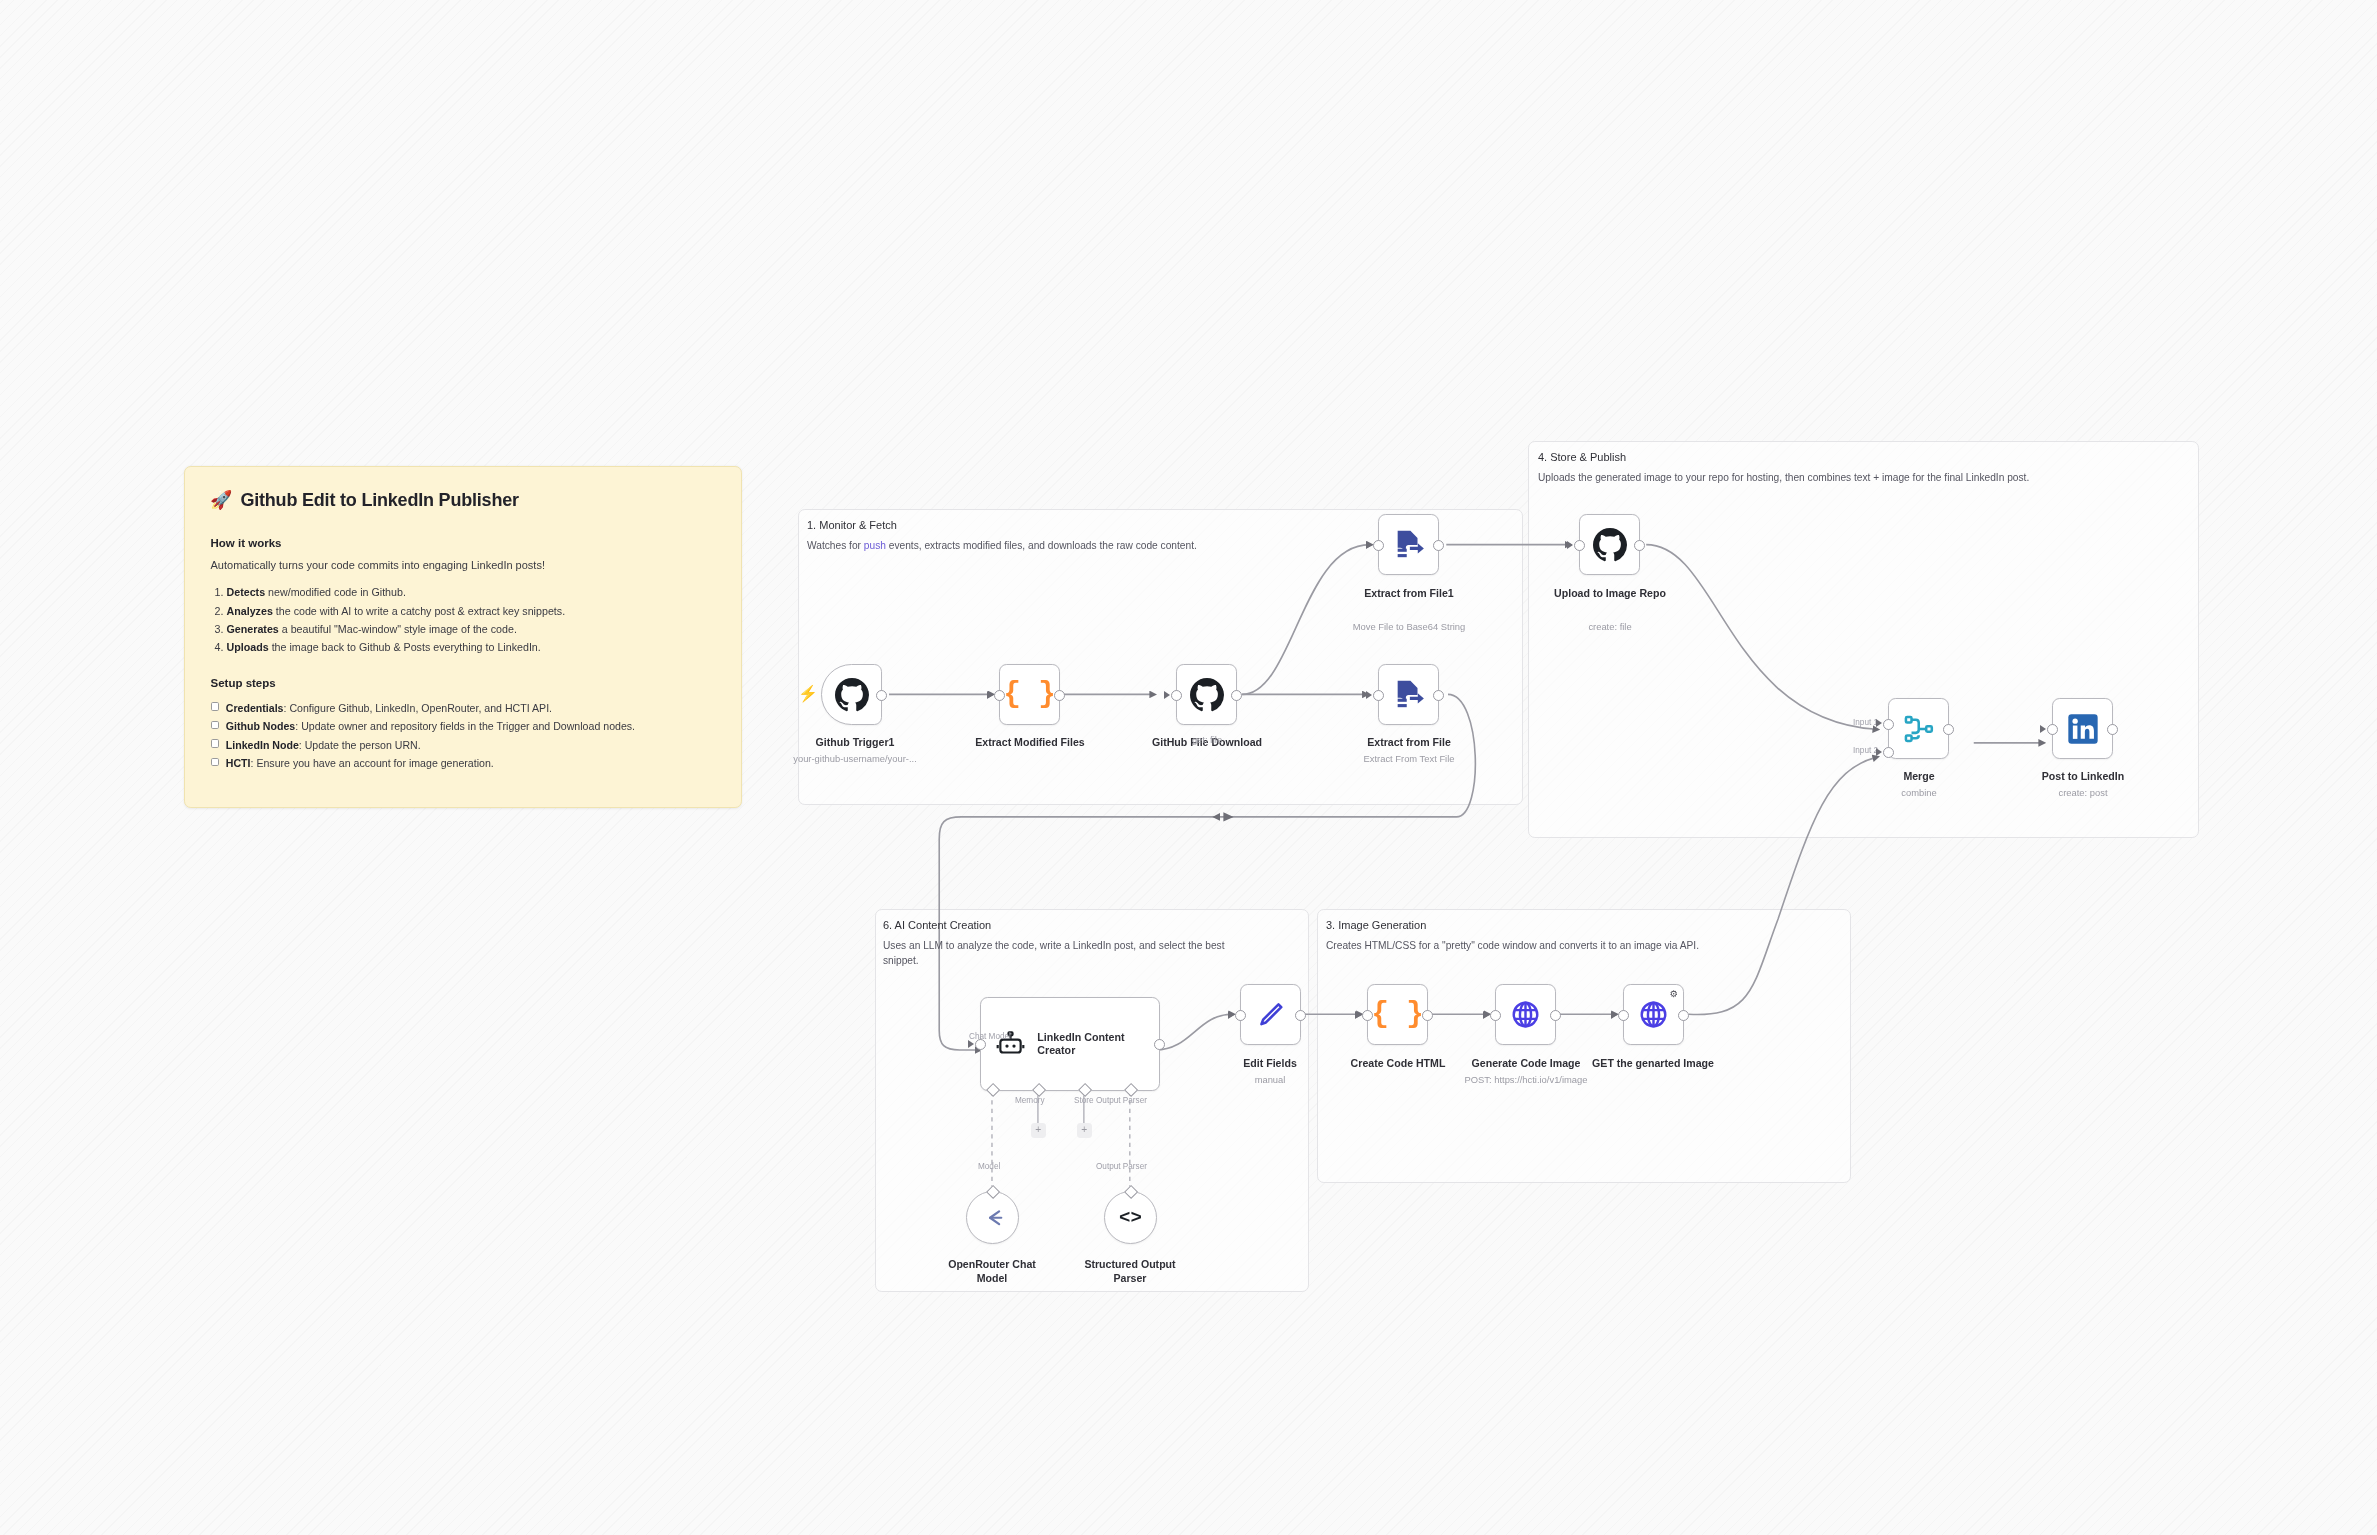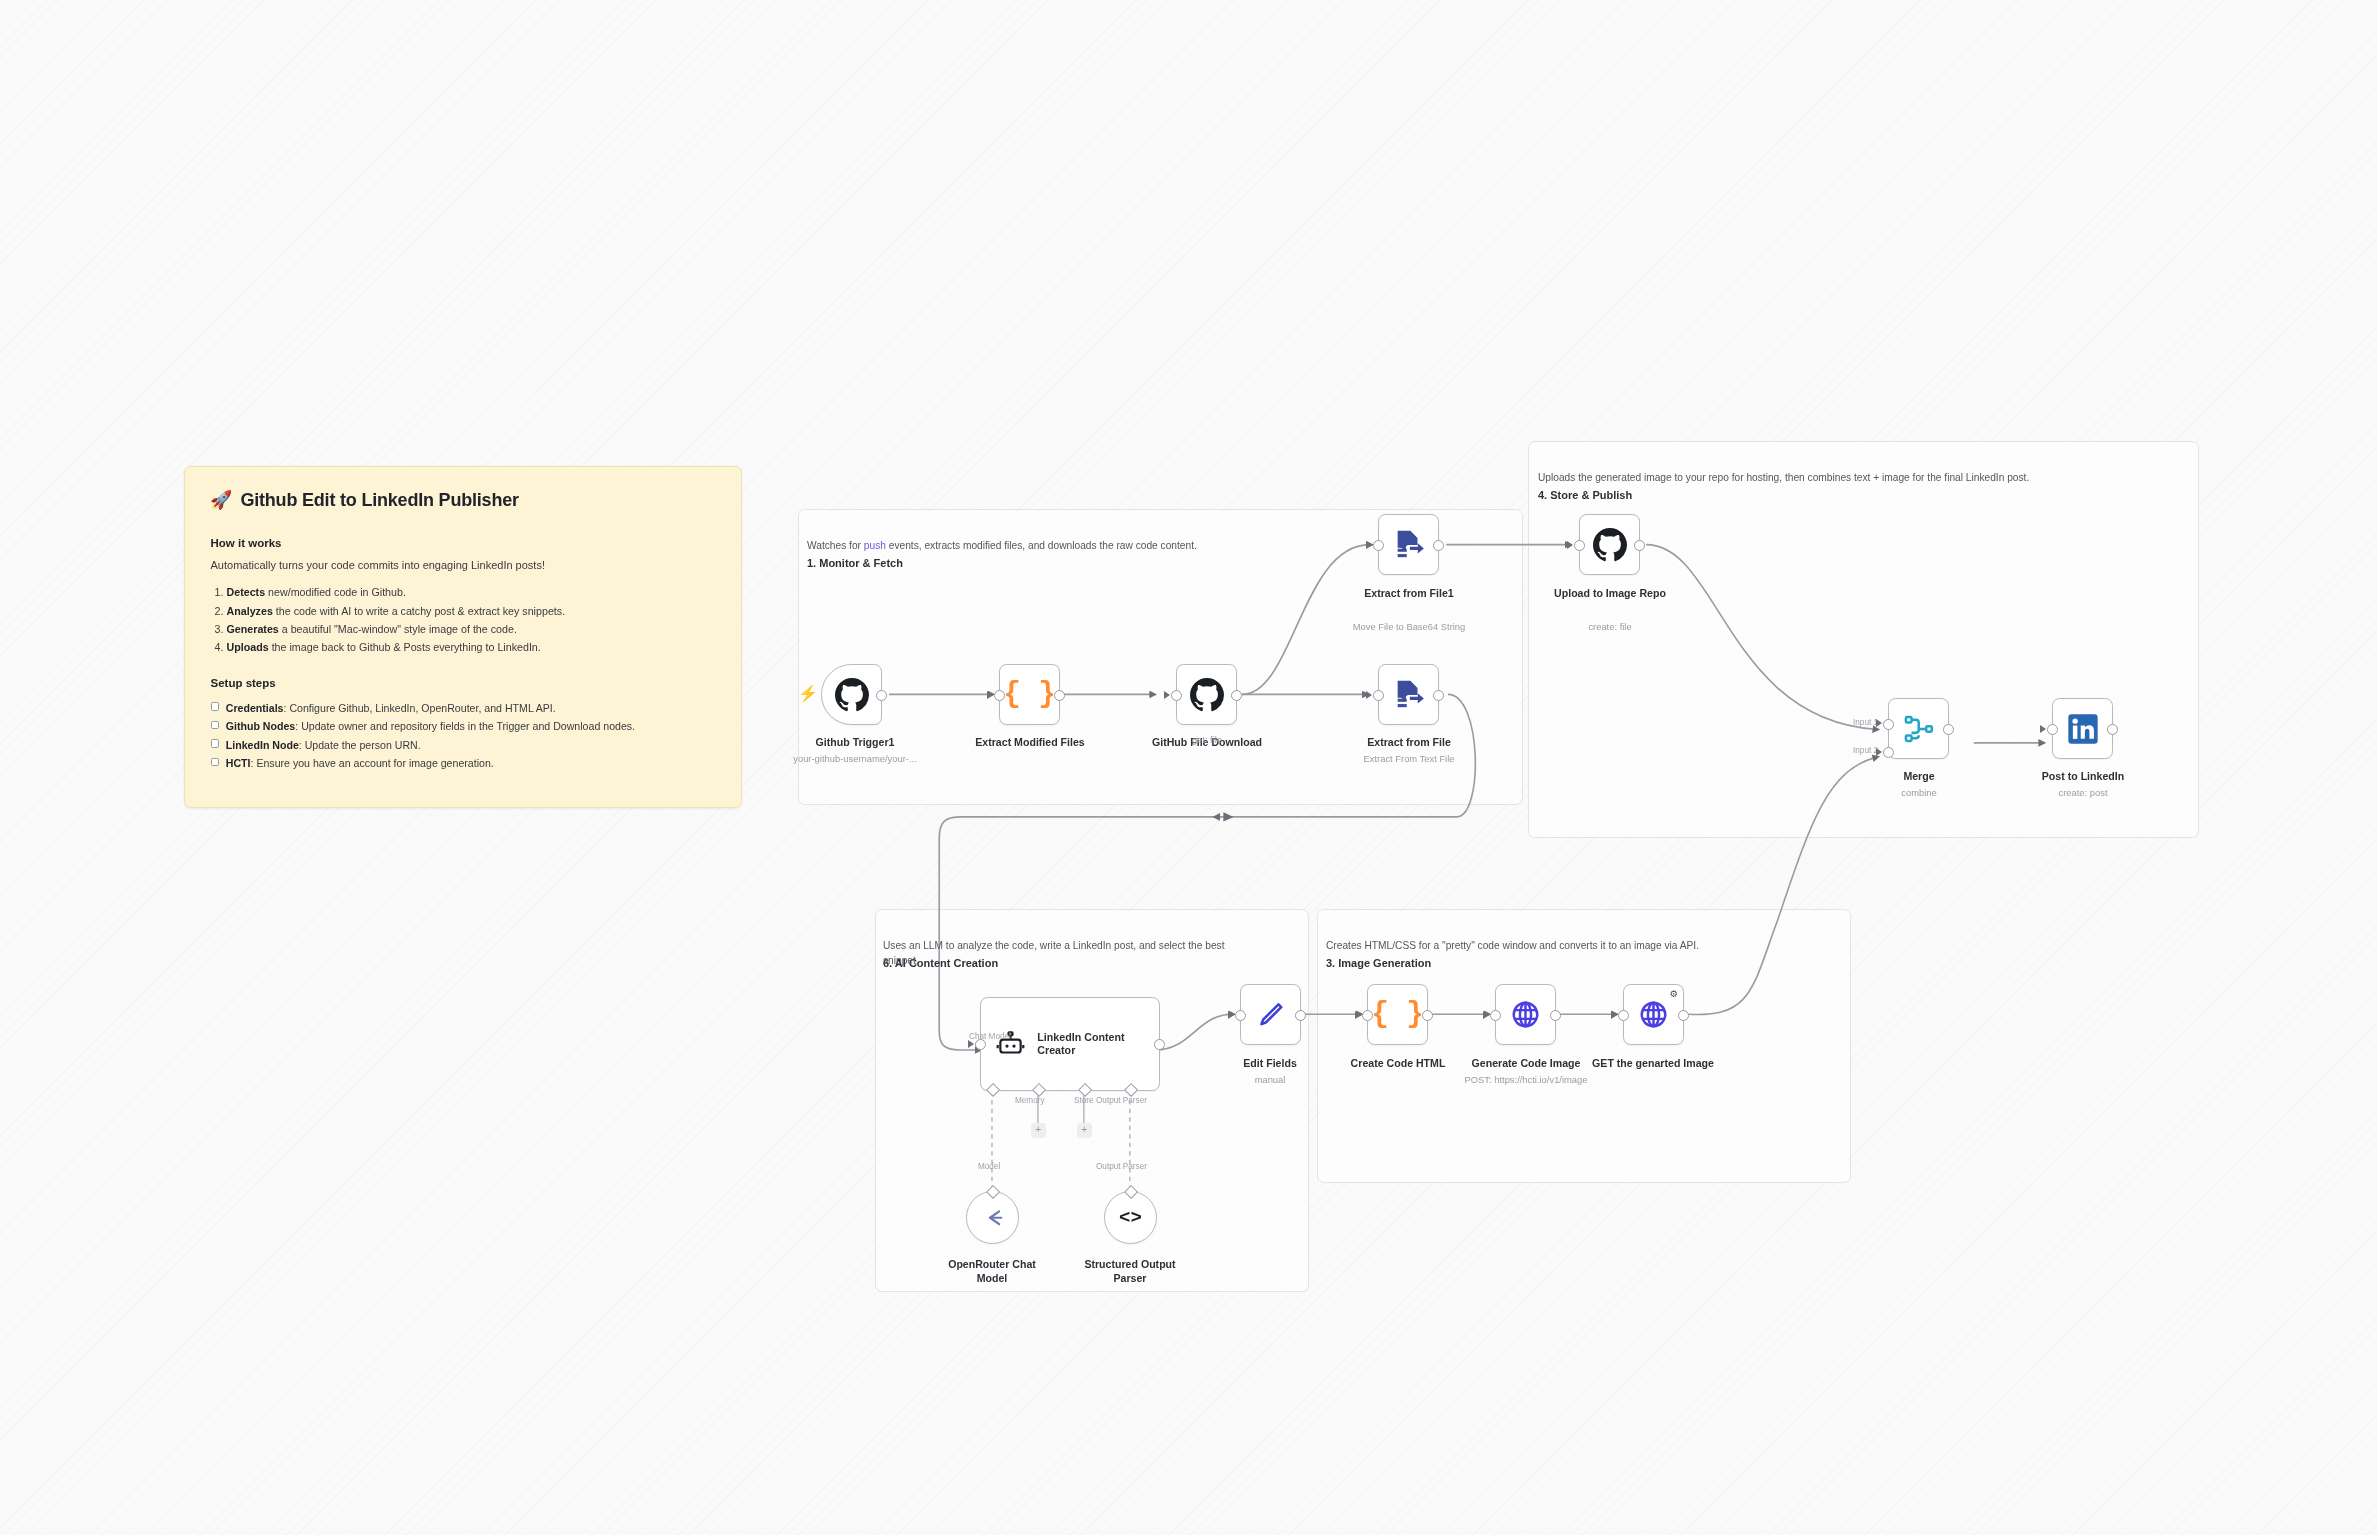--- a/index.html
+++ b/index.html
@@ -60,23 +60,22 @@
   .sticky ul li b { color:#23232a; }
 
   
   .section {
     position:absolute;
     background:rgba(255,255,255,0.55);
     border:0.9px solid #e4e4e7;
     border-radius:6.8px;
   }
   .sec-title {
-    position:absolute; font-size:11px; font-weight:bold; color:#2f2f36;
+    position:absolute; font-size:11px; font-weight:normal; color:#2f2f36;
     white-space:nowrap;
-    margin-top:38px;
   }
   .sec-desc {
     position:absolute; font-size:10.2px; color:#555560; line-height:1.5;
   }
   .sec-desc .kw { color:#6b5bd6; }
 
   
   .node {
     position:absolute; width:61px; height:61px;
     background:#ffffff; border:0.9px solid #b9b9bf; border-radius:7.7px;
@@ -212,21 +211,21 @@
       </li>
       <li>
         <b>Uploads</b><span> the image back to Github &amp; Posts everything to LinkedIn.</span>
       </li>
     </ol>
     <div class="setup">
       <h3>Setup steps</h3>
       <ul>
         <li>
           <span class="chk"></span>
-          <span><b>Credentials</b><span>: Configure Github, LinkedIn, OpenRouter, and HTML API.</span></span>
+          <span><b>Credentials</b><span>: Configure Github, LinkedIn, OpenRouter, and HCTI API.</span></span>
         </li>
         <li>
           <span class="chk"></span>
           <span><b>Github Nodes</b><span>: Update owner and repository fields in the Trigger and Download nodes.</span></span>
         </li>
         <li>
           <span class="chk"></span>
           <span><b>LinkedIn Node</b><span>: Update the person URN.</span></span>
         </li>
         <li>

